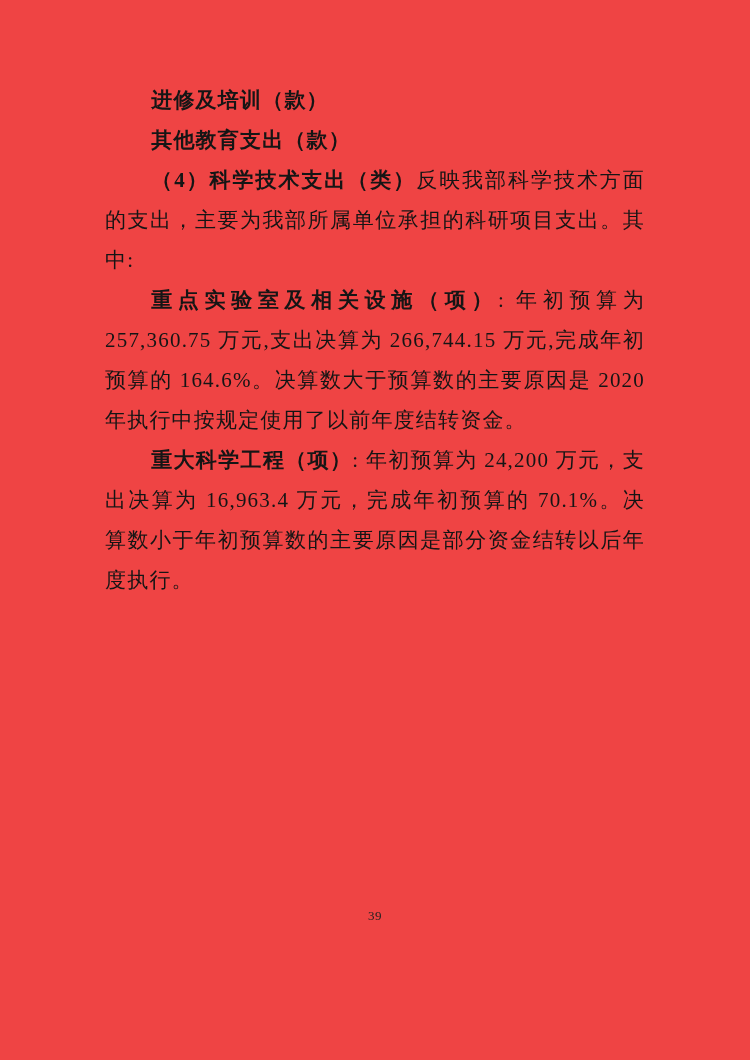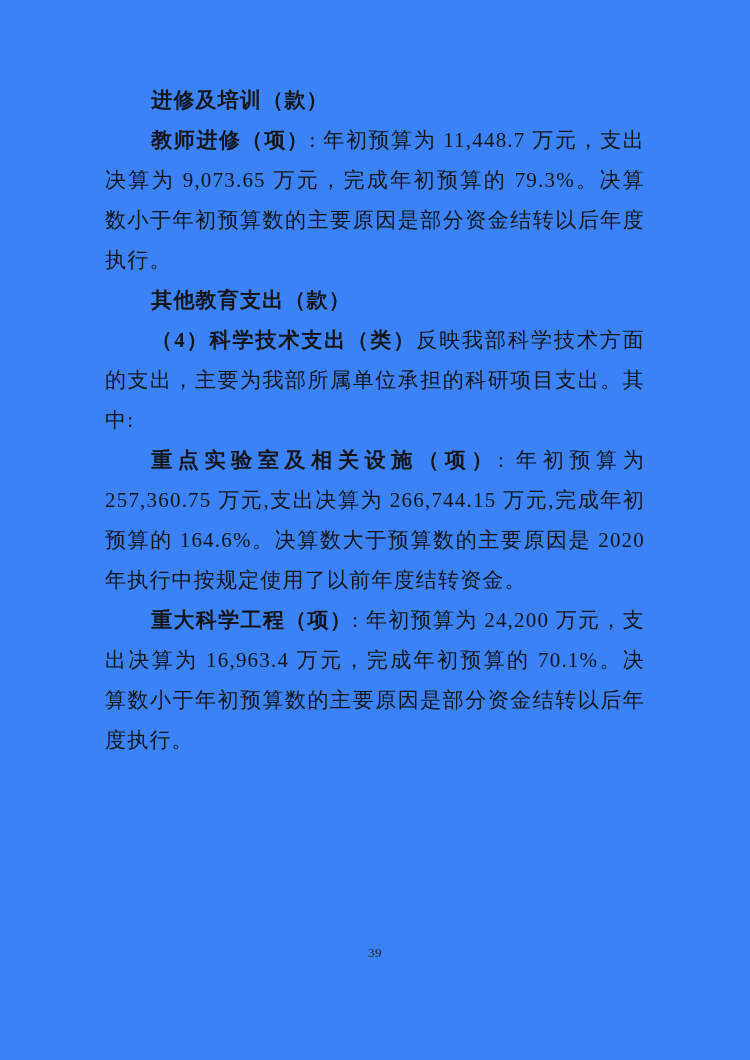--- a/index.html
+++ b/index.html
@@ -4,21 +4,21 @@
 <style>
   html, body {
     margin: 0;
     padding: 0;
     background: #ffffff;
   }
   .page {
     position: relative;
     width: 750px;
     height: 1060px;
-    background: #3b82f6;
+    background: #ef4444;
     overflow: hidden;
     margin: 0 auto;
   }
   .content {
     position: absolute;
     left: 105px;
     top: 80px;
     width: 540px;
   }
   .para {
@@ -30,35 +30,34 @@
     text-align: justify;
     text-indent: 2.2em;
     letter-spacing: 1.2px;
   }
   .para .bold {
     font-weight: 700;
   }
   .page-number {
     position: absolute;
     left: 0;
-    top: 945px;
+    top: 908px;
     width: 100%;
     text-align: center;
     font-family: "Liberation Serif", "DejaVu Serif", serif;
     font-size: 13px;
     color: #222222;
     letter-spacing: 0.5px;
   }
 </style>
 </head>
 <body>
 
 <div class="page">
   <div class="content" id="doc-body">
       <p class="para heading"><span class="seg bold">进修及培训（款）</span></p>
-      <p class="para"><span class="seg bold">教师进修（项）</span><span class="seg">: 年初预算为 11,448.7 万元，支出决算为 9,073.65 万元，完成年初预算的 79.3%。决算数小于年初预算数的主要原因是部分资金结转以后年度执行。</span></p>
       <p class="para heading"><span class="seg bold">其他教育支出（款）</span></p>
       <p class="para"><span class="seg bold">（4）科学技术支出（类）</span><span class="seg">反映我部科学技术方面的支出，主要为我部所属单位承担的科研项目支出。其中:</span></p>
       <p class="para"><span class="seg bold">重点实验室及相关设施（项）</span><span class="seg">: 年初预算为 257,360.75 万元,支出决算为 266,744.15 万元,完成年初预算的 164.6%。决算数大于预算数的主要原因是 2020 年执行中按规定使用了以前年度结转资金。</span></p>
       <p class="para"><span class="seg bold">重大科学工程（项）</span><span class="seg">: 年初预算为 24,200 万元，支出决算为 16,963.4 万元，完成年初预算的 70.1%。决算数小于年初预算数的主要原因是部分资金结转以后年度执行。</span></p>
     </div>
   <div class="page-number">39</div>
 </div>
 
 </body></html>

